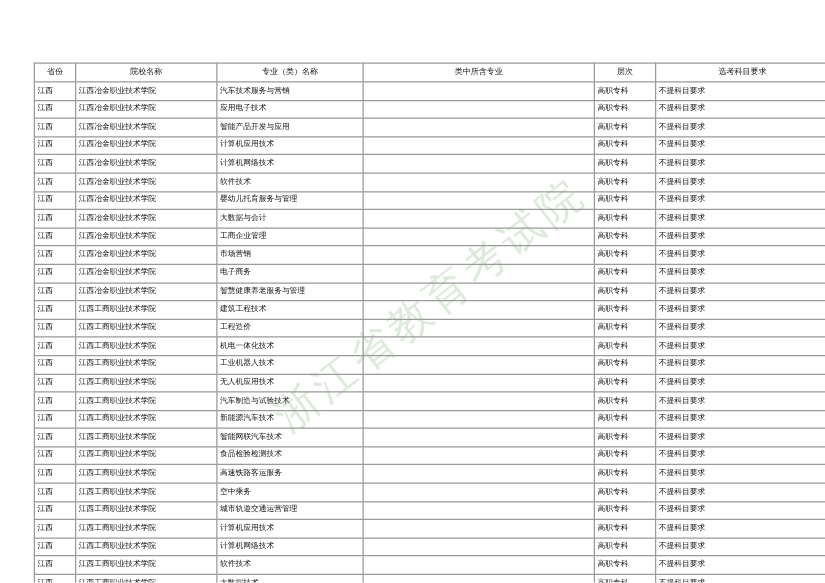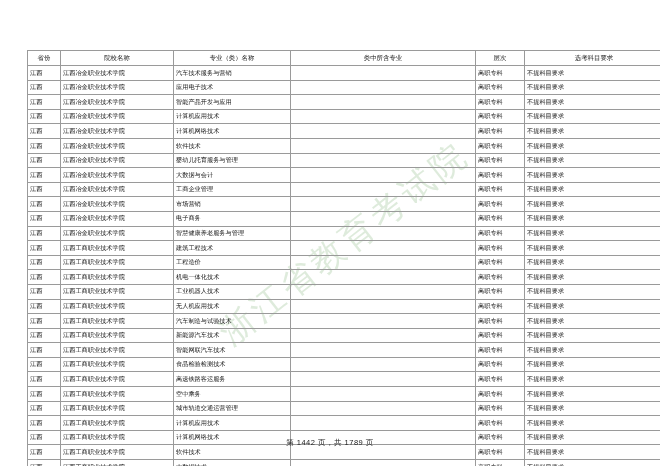--- a/index.html
+++ b/index.html
@@ -334,14 +334,13 @@
           <td class="c-prov">江西</td>
           <td class="c-school">江西工商职业技术学院</td>
           <td class="c-major">大数据技术</td>
           <td class="c-contain"></td>
           <td class="c-level">高职专科</td>
           <td class="c-subject">不提科目要求</td>
         </tr>
       </tbody>
   </table>
 
-  <div class="footer">第 1442 页，共 1789 页</div>
 </div>
 
 </body></html>

